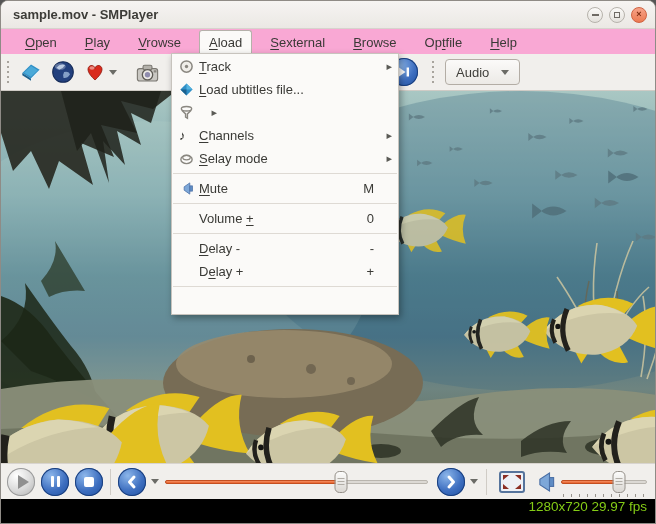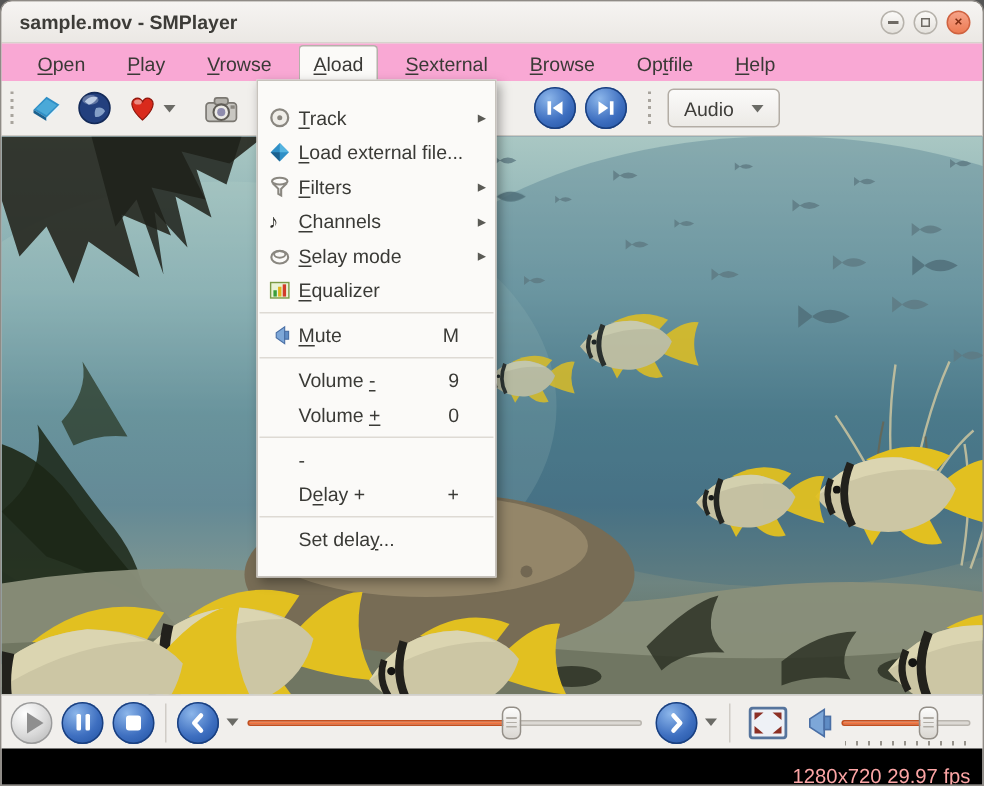--- a/index.html
+++ b/index.html
@@ -40,23 +40,23 @@
     border-top:5px solid #6b6b66;margin-left:2px;}
   .combo{height:26px;display:flex;align-items:center;gap:12px;padding:0 10px;margin-left:5px;
     border:1px solid #b3ada5;border-radius:4px;background:linear-gradient(#fbfaf9,#eceae6);
     font-size:13px;color:#3f3e3a;}
   .combo .dd-arrow{margin-left:0;}
   .tb-spacer{width:190px;}
   
   .video{position:absolute;left:0;top:90px;width:656px;height:372px;background:#4d7d8c;overflow:hidden;}
   .video svg{display:block;}
   
-  .menu-popup{position:absolute;left:170px;top:52px;width:160px;background:#fbfaf8;
+  .menu-popup{position:absolute;left:170px;top:52px;width:228px;background:#fbfaf8;
     border:1px solid #c7c3bd;box-shadow:2px 3px 7px rgba(0,0,0,.35);z-index:50;
-    padding:13px 0;font-size:13px;color:#3a3a36;}
+    padding:1px 0;font-size:13px;color:#3a3a36;}
   .mi{height:23px;display:flex;align-items:center;padding:0 6px 0 7px;}
   .mi .ico{width:20px;height:16px;display:flex;align-items:center;justify-content:flex-start;flex:none;}
   .mi .lbl{flex:1;white-space:nowrap;}
   .mi .sc{flex:none;margin-right:10px;}
   .mi .sub{flex:none;width:8px;color:#5a5a55;font-size:11px;text-align:right;}
   .mi.disabled{color:#b3b0a8;}
   .msep{height:1px;background:#dedad4;margin:3px 1px;}
   .mi u{text-underline-offset:2px;}
   
   .controlbar{position:absolute;left:0;top:462px;width:100%;height:36px;background:#f1efec;
@@ -76,22 +76,22 @@
     background:linear-gradient(#fcfcfb,#dad7d2);border:1px solid #948f88;border-radius:5px;
     display:flex;align-items:center;justify-content:center;}
   .slider .handle i{display:block;width:7px;height:7px;
     background:repeating-linear-gradient(#b1ada6 0 1px,transparent 1px 3px);}
   .seek{flex:1;margin:0 6px;}
   .vol{width:86px;margin:0 8px 0 2px;}
   .ticks{position:absolute;left:2px;right:2px;top:26px;height:3px;
     background:repeating-linear-gradient(90deg,#97938c 0 1px,transparent 1px 8px);}
   
   .statusbar{position:absolute;left:0;top:498px;width:100%;height:26px;background:#000;
-    display:flex;align-items:flex-end;justify-content:flex-end;gap:26px;padding-right:8px;
-    color:#fca5a5;font-size:13.5px;}
+    display:flex;align-items:flex-start;justify-content:flex-end;gap:26px;padding-right:8px;
+    color:#84cc16;font-size:13.5px;}
 </style>
 </head>
 <body>
 
 <div class="window">
 
   <div class="titlebar">
     <span class="title">sample.mov - SMPlayer</span>
     <div class="winbtns">
       <div class="wbtn">
@@ -307,106 +307,86 @@
       <span class="sub">▸</span>
     </div>
     <div class="mi">
       <span class="ico">
         <svg width="15" height="15" viewBox="0 0 16 16">
             <path d="M8 1.5 L14.5 8 L8 14.5 L1.5 8 Z" fill="#2f8fc6"></path>
             <path d="M8 1.5 L14.5 8 L8 8 Z" fill="#55b4e0"></path>
             <path d="M1.5 8 L8 14.5 L8 8 Z" fill="#1b618f"></path>
           </svg>
       </span>
-      <span class="lbl"><span></span><u>L</u><span>oad external file...</span></span>
+      <span class="lbl"><span></span><u>L</u><span>oad ubtitles file...</span></span>
       <span class="sc"></span>
       <span class="sub"></span>
     </div>
     <div class="mi">
       <span class="ico">
         <svg width="15" height="15" viewBox="0 0 16 16">
             <ellipse cx="8" cy="4" rx="5.5" ry="2.4" fill="none" stroke="#8a8780" stroke-width="1.5"></ellipse>
             <path d="M3 5.5 L7 9.5 L7 13 L9 14.2 L9 9.5 L13 5.5" fill="none" stroke="#8a8780" stroke-width="1.5"></path>
           </svg>
       </span>
-      <span class="lbl"><span></span><u>F</u><span>ilters</span></span>
       <span class="sc"></span>
       <span class="sub">▸</span>
     </div>
     <div class="mi">
       <span class="ico" style="font-size:13px;color:#2b2b27">♪</span>
       <span class="lbl"><span></span><u>C</u><span>hannels</span></span>
       <span class="sc"></span>
       <span class="sub">▸</span>
     </div>
     <div class="mi">
       <span class="ico">
         <svg width="15" height="15" viewBox="0 0 16 16">
             <ellipse cx="8" cy="9" rx="6" ry="4.5" fill="none" stroke="#8a8780" stroke-width="1.5"></ellipse>
             <ellipse cx="8" cy="7" rx="4" ry="2.4" fill="none" stroke="#8a8780" stroke-width="1.3"></ellipse>
           </svg>
       </span>
       <span class="lbl"><span></span><u>S</u><span>elay mode</span></span>
       <span class="sc"></span>
       <span class="sub">▸</span>
-    </div>
-    <div class="mi">
-      <span class="ico">
-        <svg width="15" height="15" viewBox="0 0 16 16">
-            <rect x="1.5" y="2.5" width="13" height="11" fill="#e9f3d6" stroke="#7a9a45" stroke-width="1"></rect>
-            <rect x="3.5" y="8" width="2.4" height="4.5" fill="#3a9e3a"></rect>
-            <rect x="6.8" y="5.5" width="2.4" height="7" fill="#e0b41c"></rect>
-            <rect x="10.1" y="3.8" width="2.4" height="8.7" fill="#d23c2a"></rect>
-          </svg>
-      </span>
-      <span class="lbl"><span></span><u>E</u><span>qualizer</span></span>
-      <span class="sc"></span>
-      <span class="sub"></span>
     </div>
     <div class="msep"></div>
     <div class="mi">
       <span class="ico">
         <svg width="15" height="15" viewBox="0 0 16 16">
             <path d="M11.5 2 L11.5 14 L5.5 9.8 L5.5 6.2 Z" fill="#7da7d8" stroke="#4a6fa5" stroke-width="0.8"></path>
             <rect x="11.5" y="5.2" width="2.8" height="5.6" fill="#5f8cc4" stroke="#4a6fa5" stroke-width="0.8"></rect>
           </svg>
       </span>
       <span class="lbl"><span></span><u>M</u><span>ute</span></span>
       <span class="sc">M</span>
       <span class="sub"></span>
     </div>
     <div class="msep"></div>
     <div class="mi">
       <span class="ico"></span>
-      <span class="lbl"><span>Volume </span><u>-</u><span></span></span>
-      <span class="sc">9</span>
-      <span class="sub"></span>
-    </div>
-    <div class="mi">
-      <span class="ico"></span>
       <span class="lbl"><span>Volume </span><u>+</u><span></span></span>
       <span class="sc">0</span>
       <span class="sub"></span>
     </div>
     <div class="msep"></div>
     <div class="mi">
       <span class="ico"></span>
+      <span class="lbl"><span></span><u>D</u><span>elay -</span></span>
       <span class="sc">-</span>
       <span class="sub"></span>
     </div>
     <div class="mi">
       <span class="ico"></span>
       <span class="lbl"><span>D</span><u>e</u><span>lay +</span></span>
       <span class="sc">+</span>
       <span class="sub"></span>
     </div>
     <div class="msep"></div>
     <div class="mi">
       <span class="ico"></span>
-      <span class="lbl"><span>Set dela</span><u>y</u><span>...</span></span>
       <span class="sc"></span>
       <span class="sub"></span>
     </div>
   </div>
 
   <div class="controlbar">
     <div class="cbtn silver" style="margin-left:6px">
         <span class="glyph-play"></span>
       </div>
     <div class="cbtn blue">

